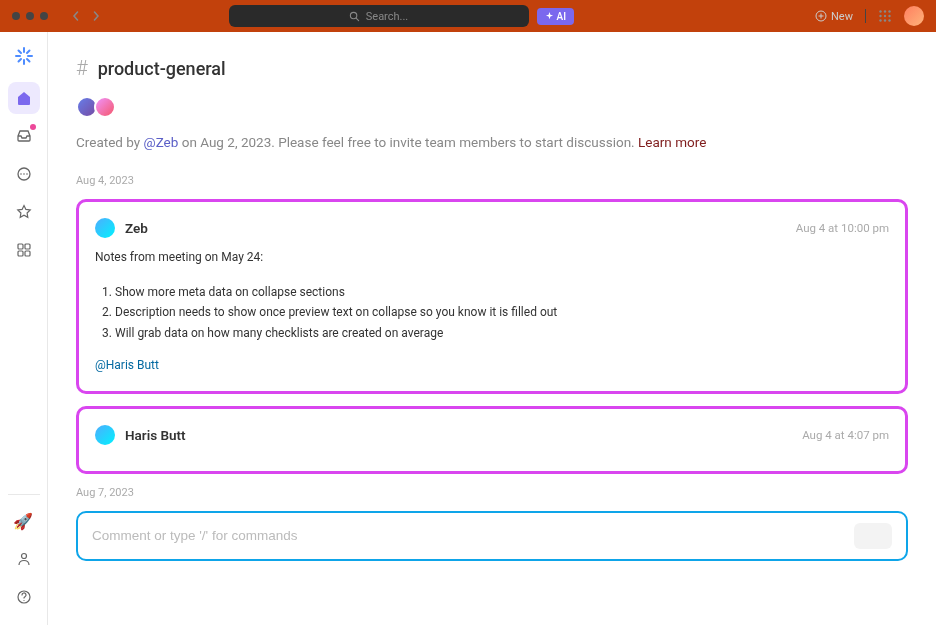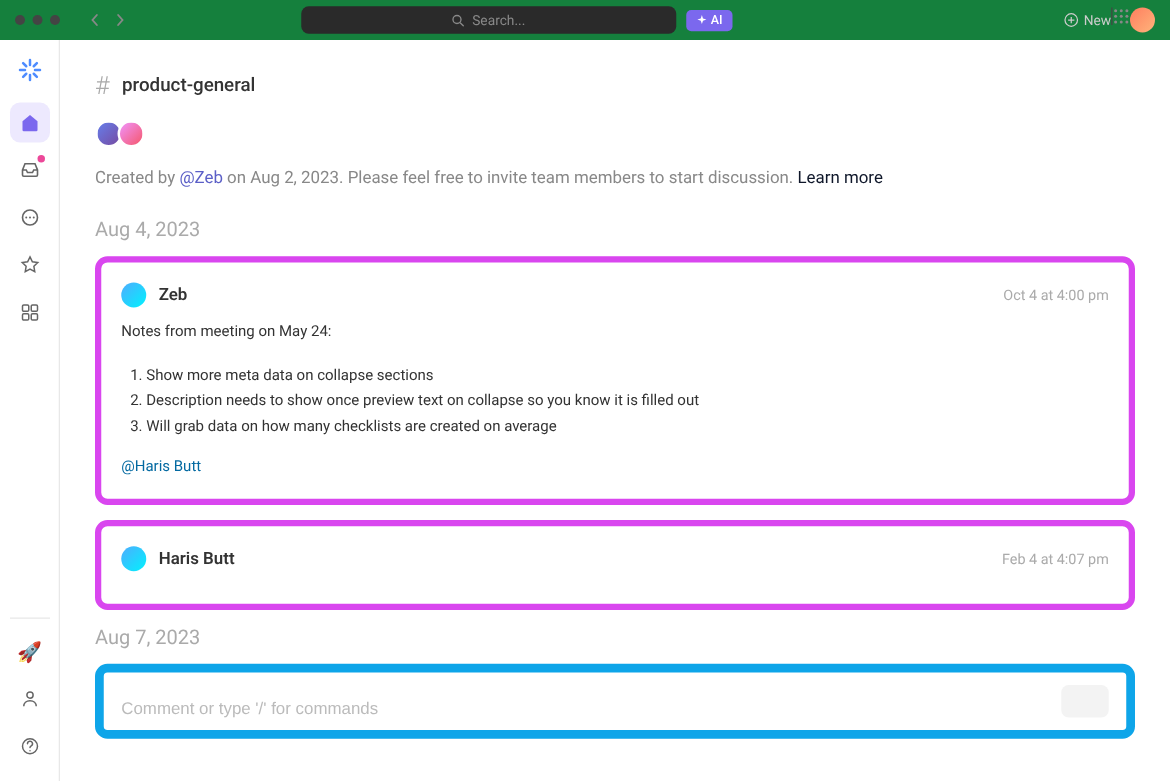--- a/index.html
+++ b/index.html
@@ -5,21 +5,21 @@
     * { margin: 0; padding: 0; box-sizing: border-box; }
     body {
       font-family: -apple-system, BlinkMacSystemFont, "Segoe UI", Roboto, sans-serif;
       background: #fff;
       width: 936px;
       height: 625px;
       overflow: hidden;
     }
     .topbar {
       height: 32px;
-      background: #15803d;
+      background: #c2410c;
       display: flex;
       align-items: center;
       padding: 0 12px;
       gap: 8px;
     }
     .traffic-lights { display: flex; gap: 6px; }
     .traffic-light { width: 8px; height: 8px; border-radius: 50%; background: #444; }
     .nav-arrows { display: flex; gap: 4px; margin-left: 12px; }
     .nav-arrow { color: #888; width: 16px; height: 16px; display: flex; align-items: center; justify-content: center; cursor: pointer; }
     .search-container { margin-left: auto; margin-right: auto; display: flex; align-items: center; gap: 8px; }
@@ -39,21 +39,21 @@
       background: #7B68EE;
       color: #fff;
       font-size: 10px;
       padding: 3px 8px;
       border-radius: 4px;
       display: flex;
       align-items: center;
       gap: 3px;
       font-weight: 500;
     }
-    .topbar-right { display: flex; margin-left: auto; }
+    .topbar-right { display: flex; align-items: center; gap: 12px; margin-left: auto; }
     .new-btn { color: #ccc; font-size: 11px; display: flex; align-items: center; gap: 4px; cursor: pointer; }
     .divider-v { width: 1px; height: 14px; background: #444; }
     .grid-icon { color: #888; width: 14px; height: 14px; cursor: pointer; }
     .avatar-small { width: 20px; height: 20px; border-radius: 50%; background: linear-gradient(135deg, #ff7e5f, #feb47b); cursor: pointer; }
     
     .layout { display: flex; height: 593px; }
     .sidebar {
       width: 48px;
       border-right: 1px solid #e8e8e8;
       display: flex;
@@ -81,59 +81,59 @@
       width: 6px; height: 6px; border-radius: 50%;
       background: #ec4899;
     }
     .sidebar-bottom { margin-top: auto; margin-bottom: 12px; display: flex; flex-direction: column; gap: 6px; align-items: center; }
     .sidebar-divider { width: 32px; height: 1px; background: #e8e8e8; margin: 4px 0; }
     .party-icon { font-size: 16px; }
     
     .main { flex: 1; padding: 24px 28px; overflow-y: auto; }
     .channel-header { display: flex; align-items: center; gap: 10px; margin-bottom: 16px; }
     .hash-icon { color: #aaa; font-size: 20px; font-weight: 300; }
-    .channel-title { font-size: 15px; font-weight: 500; color: #333; }
+    .channel-title { font-size: 18px; font-weight: 500; color: #333; }
     .member-avatars { display: flex; margin-bottom: 16px; }
     .member-avatar {
       width: 22px; height: 22px; border-radius: 50%;
       border: 2px solid #fff;
       margin-left: -4px;
     }
     .member-avatar:first-child { margin-left: 0; }
     .av1 { background: linear-gradient(135deg, #667eea, #764ba2); }
     .av2 { background: linear-gradient(135deg, #f093fb, #f5576c); }
     .av3 { background: linear-gradient(135deg, #4facfe, #00f2fe); }
     .channel-desc { color: #888; font-size: 13.5px; margin-bottom: 24px; }
     .channel-desc .mention { color: #5b5fc7; cursor: pointer; }
-    .channel-desc .link { color: #0f172a; cursor: pointer; }
-    
-    .date-label { font-size: 16px; color: #aaa; margin-bottom: 12px; }
+    .channel-desc .link { color: #7f1d1d; cursor: pointer; }
+    
+    .date-label { font-size: 11px; color: #aaa; margin-bottom: 12px; }
     
     .message-card {
-      border: 5px solid #d946ef;
+      border: 3px solid #d946ef;
       border-radius: 10px;
       padding: 16px;
       margin-bottom: 12px;
       background: #fff;
     }
     .message-header { display: flex; align-items: center; margin-bottom: 10px; }
     .msg-avatar { width: 20px; height: 20px; border-radius: 50%; margin-right: 10px; }
     .msg-author { font-size: 13.5px; font-weight: 600; color: #333; }
     .msg-time { margin-left: auto; font-size: 11.5px; color: #aaa; }
     .msg-body { font-size: 12px; color: #333; line-height: 1.55; }
     .msg-body ol { margin: 16px 0 6px 20px; }
     .msg-body ol li { margin-bottom: 2px; }
     .msg-mention { color: #0369a1; margin-top: 8px; display: inline-block; cursor: pointer; }
     
     .composer {
-      border: 7px solid #0ea5e9;
+      border: 2px solid #0ea5e9;
       border-radius: 10px;
       padding: 10px 14px;
       display: flex;
-      align-items: flex-end;
+      align-items: center;
       margin-top: 12px;
     }
     .composer-input {
       flex: 1;
       border: none;
       outline: none;
       font-size: 13.5px;
       color: #333;
     }
     .composer-input::placeholder { color: #bbb; }
@@ -279,38 +279,38 @@
     <div class="channel-desc">
       <span>Created by </span><span class="mention">@Zeb</span><span> on Aug 2, 2023. Please feel free to invite team members to start discussion. </span><span class="link">Learn more</span>
     </div>
 
     <div class="date-label">Aug 4, 2023</div>
 
     <div class="message-card">
       <div class="message-header">
         <div class="msg-avatar av3"></div>
         <span class="msg-author">Zeb</span>
-        <span class="msg-time">Oct 4 at 4:00 pm</span>
+        <span class="msg-time">Aug 4 at 10:00 pm</span>
       </div>
       <div class="msg-body">
         <div>Notes from meeting on May 24:</div>
         <ol>
           <li>Show more meta data on collapse sections</li>
           <li>Description needs to show once preview text on collapse so you know it is filled out</li>
           <li>Will grab data on how many checklists are created on average</li>
         </ol>
         <span class="msg-mention">@Haris Butt</span>
       </div>
     </div>
 
     <div class="message-card">
       <div class="message-header">
         <div class="msg-avatar av3"></div>
         <span class="msg-author">Haris Butt</span>
-        <span class="msg-time">Feb 4 at 4:07 pm</span>
+        <span class="msg-time">Aug 4 at 4:07 pm</span>
       </div>
     </div>
 
     <div class="date-label">Aug 7, 2023</div>
 
     <div class="composer">
       <input class="composer-input" placeholder="Comment or type '/' for commands" style="">
       <button class="composer-send"></button>
     </div>
   </div>

